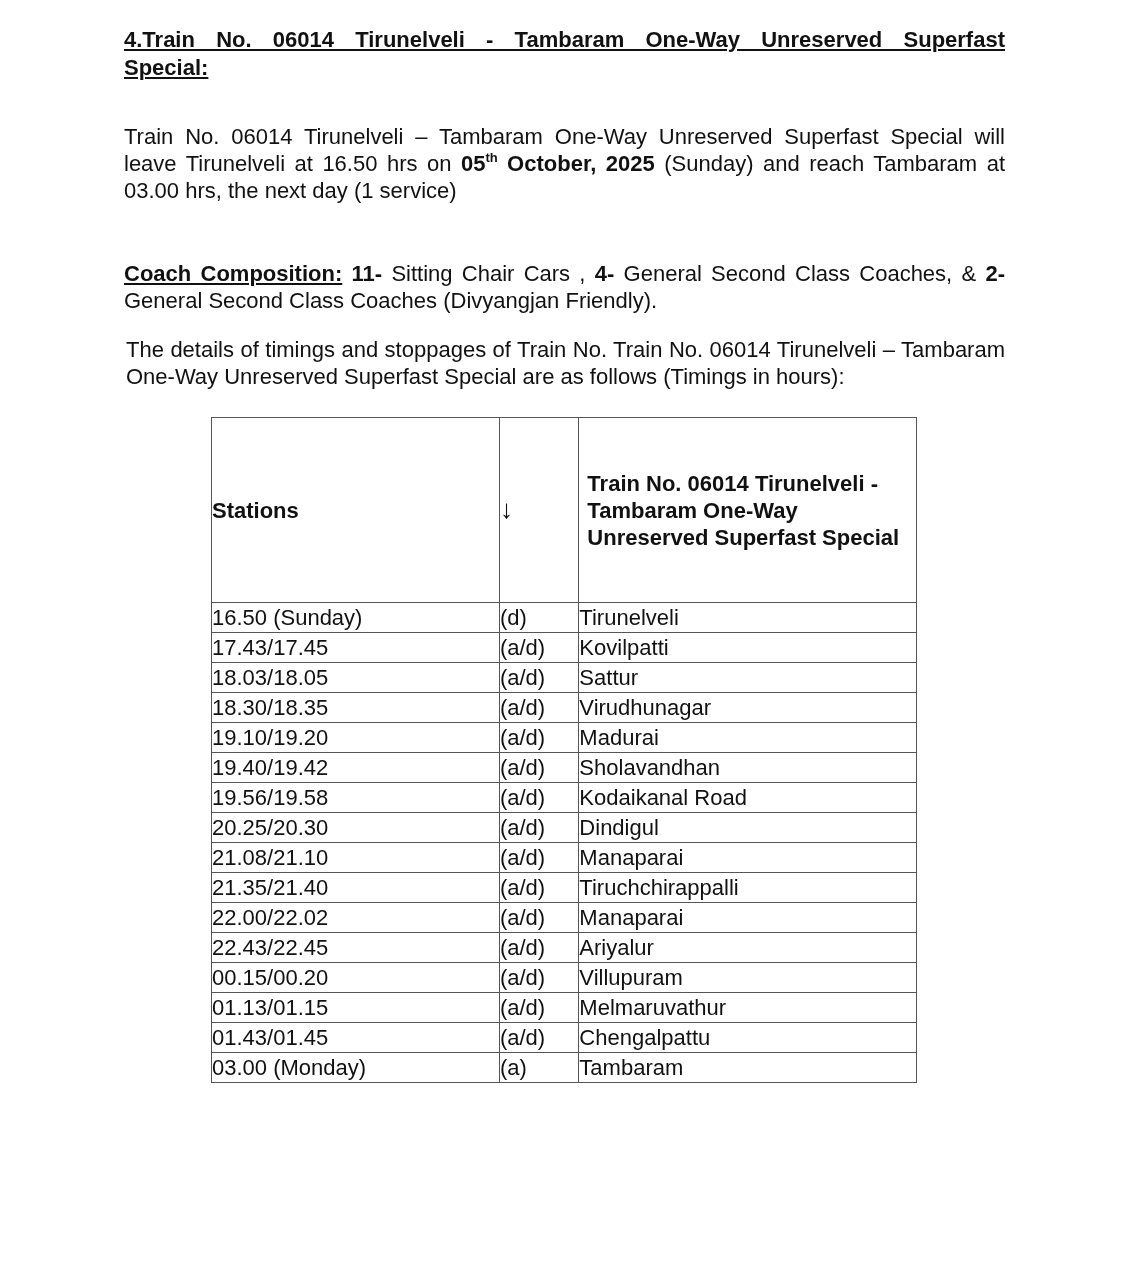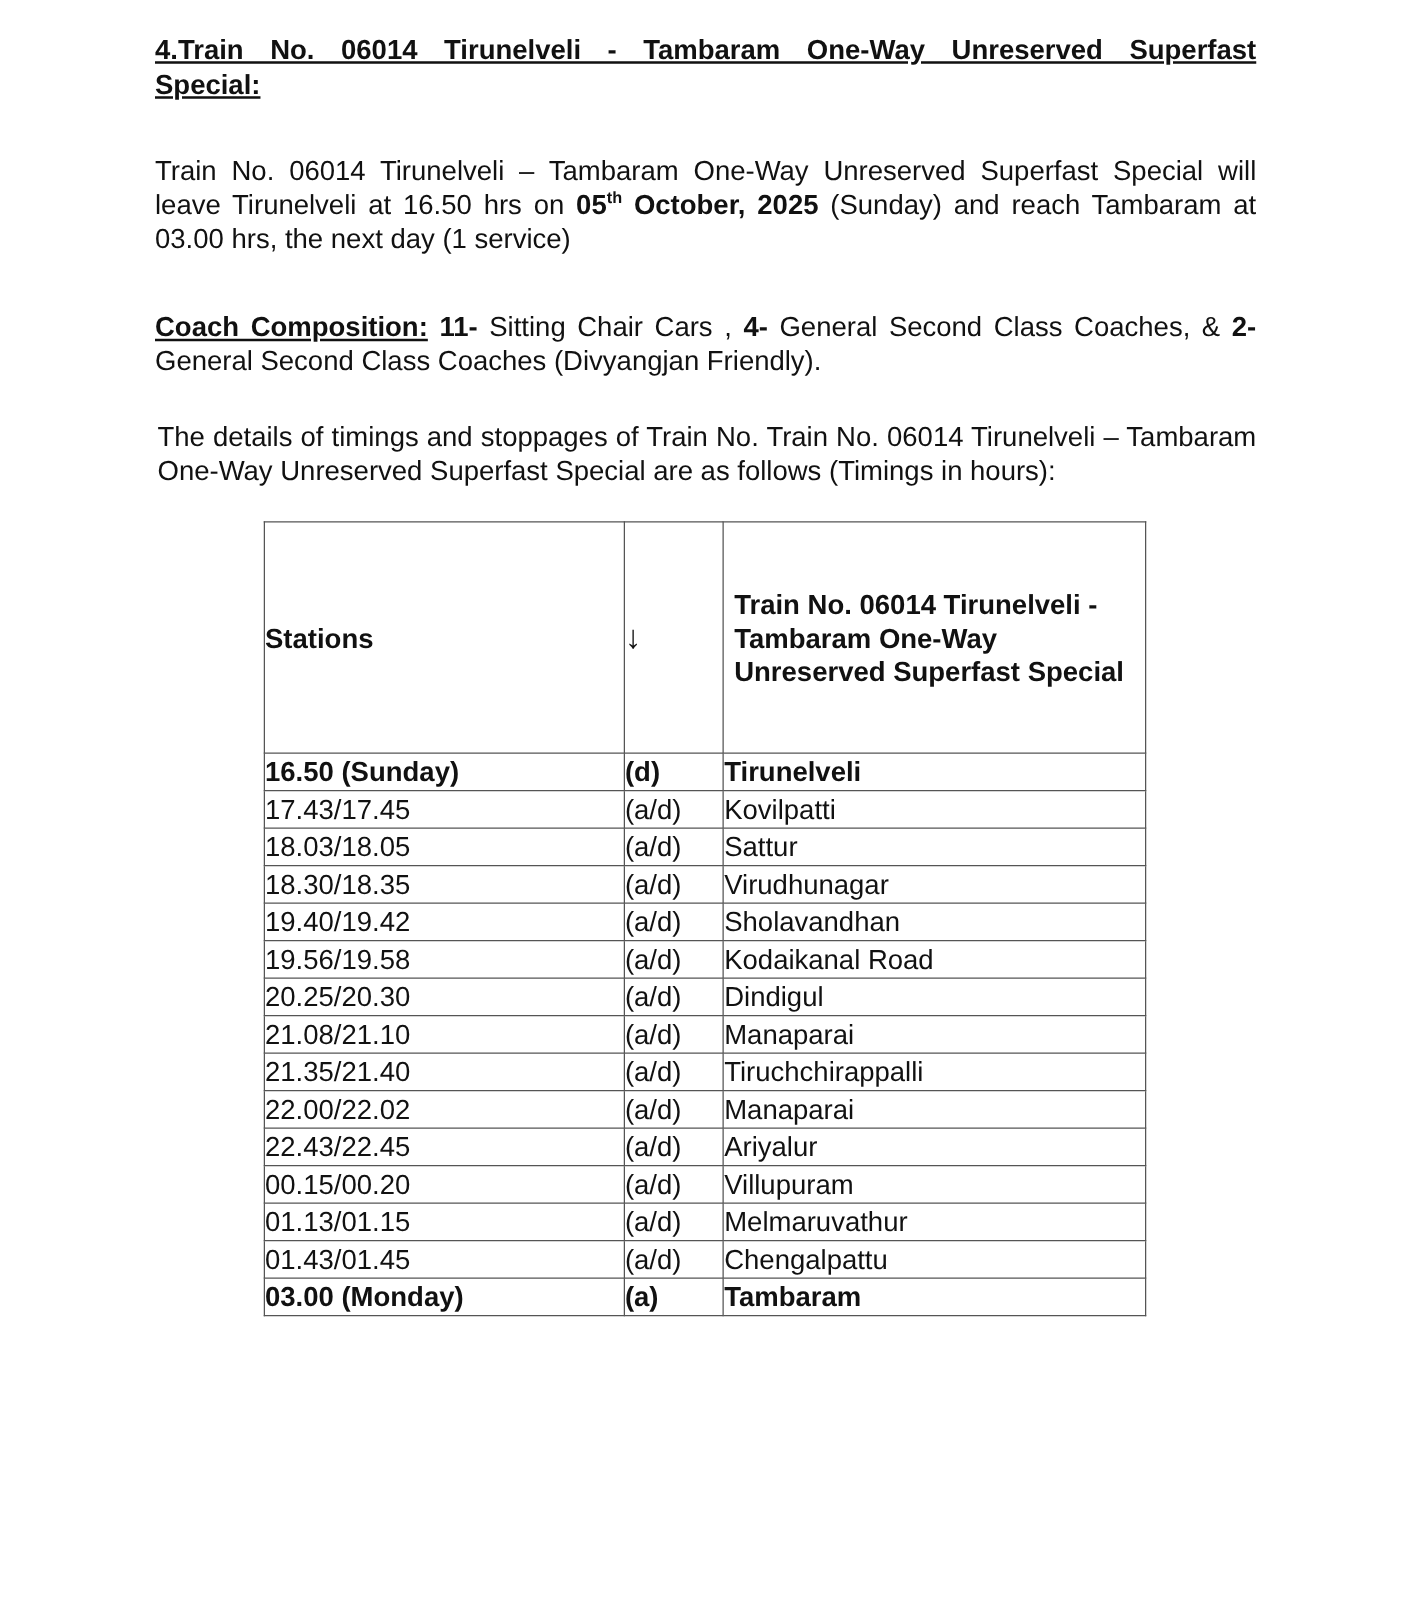--- a/index.html
+++ b/index.html
@@ -29,21 +29,21 @@
     }
     .para {
       position: absolute;
       left: 124px;
       width: 881px;
       font-size: 22px;
       line-height: 27px;
       text-align: justify;
     }
     .p1 { top: 123px; }
-    .p2 { top: 248px; }
+    .p2 { top: 260px; }
     .p3 { top: 336px; left: 126px; width: 879px; }
     .b { font-weight: bold; }
     .u { text-decoration: underline; font-weight: bold; }
     sup { font-size: 13px; line-height: 0; vertical-align: 9px; font-weight: bold; }
     table.timings {
       position: absolute;
       left: 211px; top: 417px;
       border-collapse: collapse;
       width: 706px;
       font-size: 22px;
@@ -57,21 +57,21 @@
     }
     table.timings th {
       height: 184px;
       font-weight: bold;
       line-height: 27px;
     }
     .col1 { width: 295px; }
     .col2 { width: 80px; }
     .col3 { width: 329px; }
     .hdr-train { padding: 0 8px !important; }
-    tr.bold td { font-weight: bold; }
+    tr.bold td { font-weight: normal; }
     .arrow { font-weight: normal; font-size: 26px; }
   </style>
 </head>
 <body>
 
 <div class="heading">4.Train No. 06014 Tirunelveli - Tambaram One-Way Unreserved Superfast Special:</div>
 
 <div class="para p1">
   <span>Train No. 06014 Tirunelveli – Tambaram One-Way Unreserved Superfast Special will leave Tirunelveli at 16.50 hrs on </span><span class="b">05</span><sup>th</sup><span class="b"> October, 2025</span><span> (Sunday) and reach Tambaram at 03.00 hrs, the next day (1 service)</span>
 </div>
@@ -103,20 +103,25 @@
       </tr>
       <tr>
         <td>18.03/18.05</td>
         <td>(a/d)</td>
         <td>Sattur</td>
       </tr>
       <tr>
         <td>18.30/18.35</td>
         <td>(a/d)</td>
         <td>Virudhunagar</td>
+      </tr>
+      <tr>
+        <td>19.10/19.20</td>
+        <td>(a/d)</td>
+        <td>Madurai</td>
       </tr>
       <tr>
         <td>19.40/19.42</td>
         <td>(a/d)</td>
         <td>Sholavandhan</td>
       </tr>
       <tr>
         <td>19.56/19.58</td>
         <td>(a/d)</td>
         <td>Kodaikanal Road</td>

